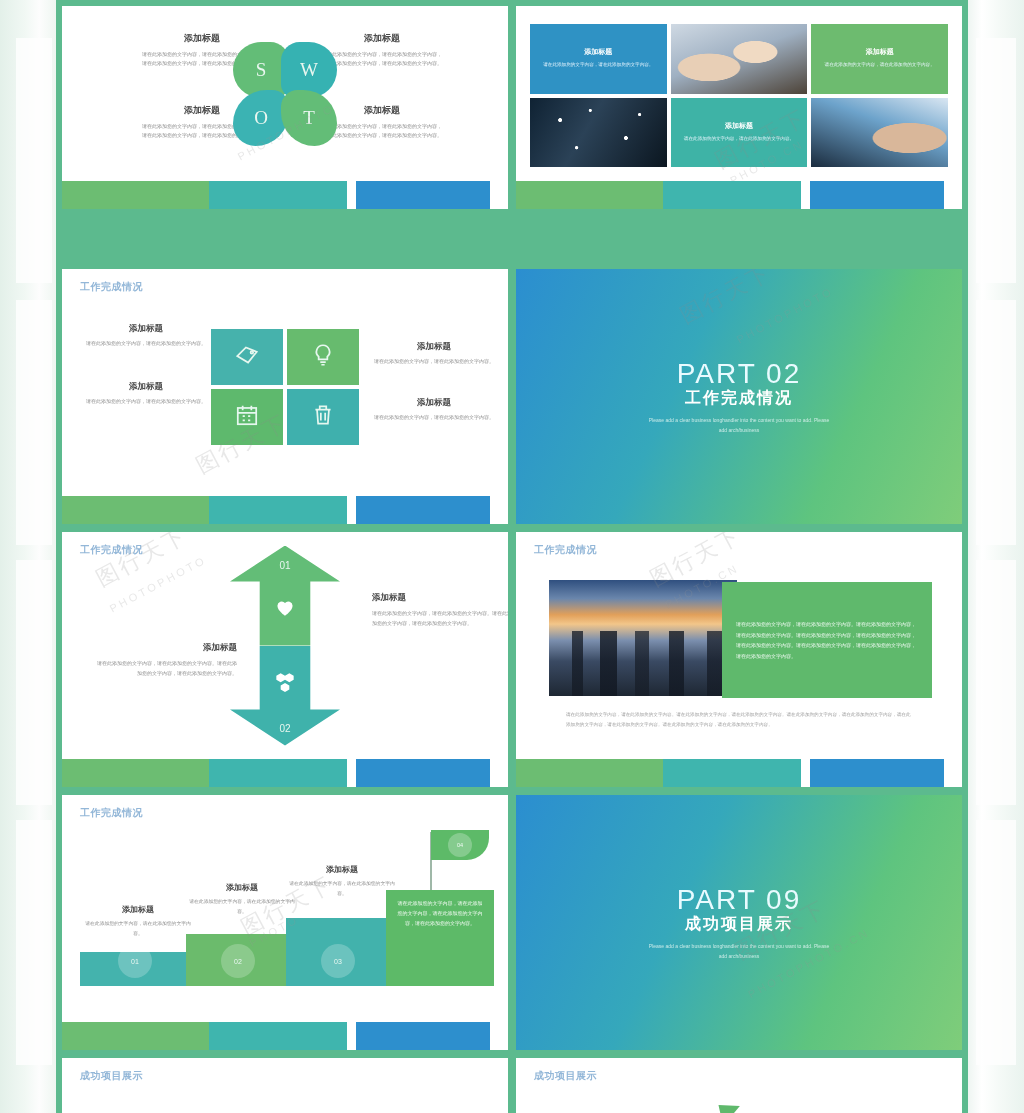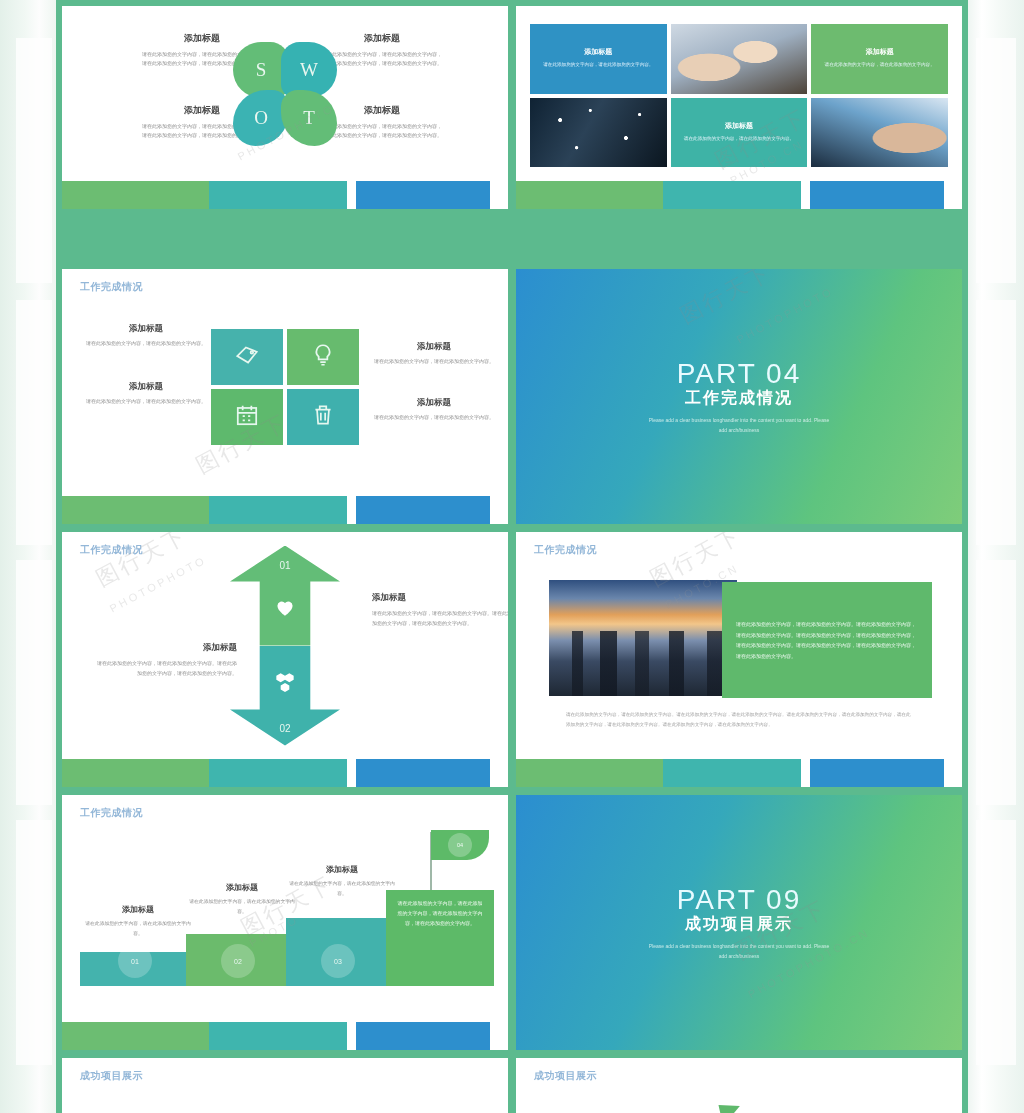--- a/index.html
+++ b/index.html
@@ -367,21 +367,21 @@
         <div class="seg-green"></div>
         <div class="seg-teal"></div>
         <div class="seg-gap"></div>
         <div class="seg-blue"></div>
         <div class="seg-tail"></div>
       </div>
     </div>
 
     <div class="slide">
       <div class="part">
-        <div class="part-num">PART 04</div>
+        <div class="part-num">PART 02</div>
         <div class="part-cn">工作完成情况</div>
         <div class="part-en" style="width:190px;">Please add a clear business longhandler into the content you want to add. Please add arch/business</div>
         <div class="wm big" style="left:160px;top:10px;">图行天下</div>
         <div class="wm" style="left:215px;top:40px;">PHOTOPHOTO</div>
       </div>
     </div>
 
     <div class="slide">
       <div class="slide-body">
         <div class="slide-title">工作完成情况</div>

